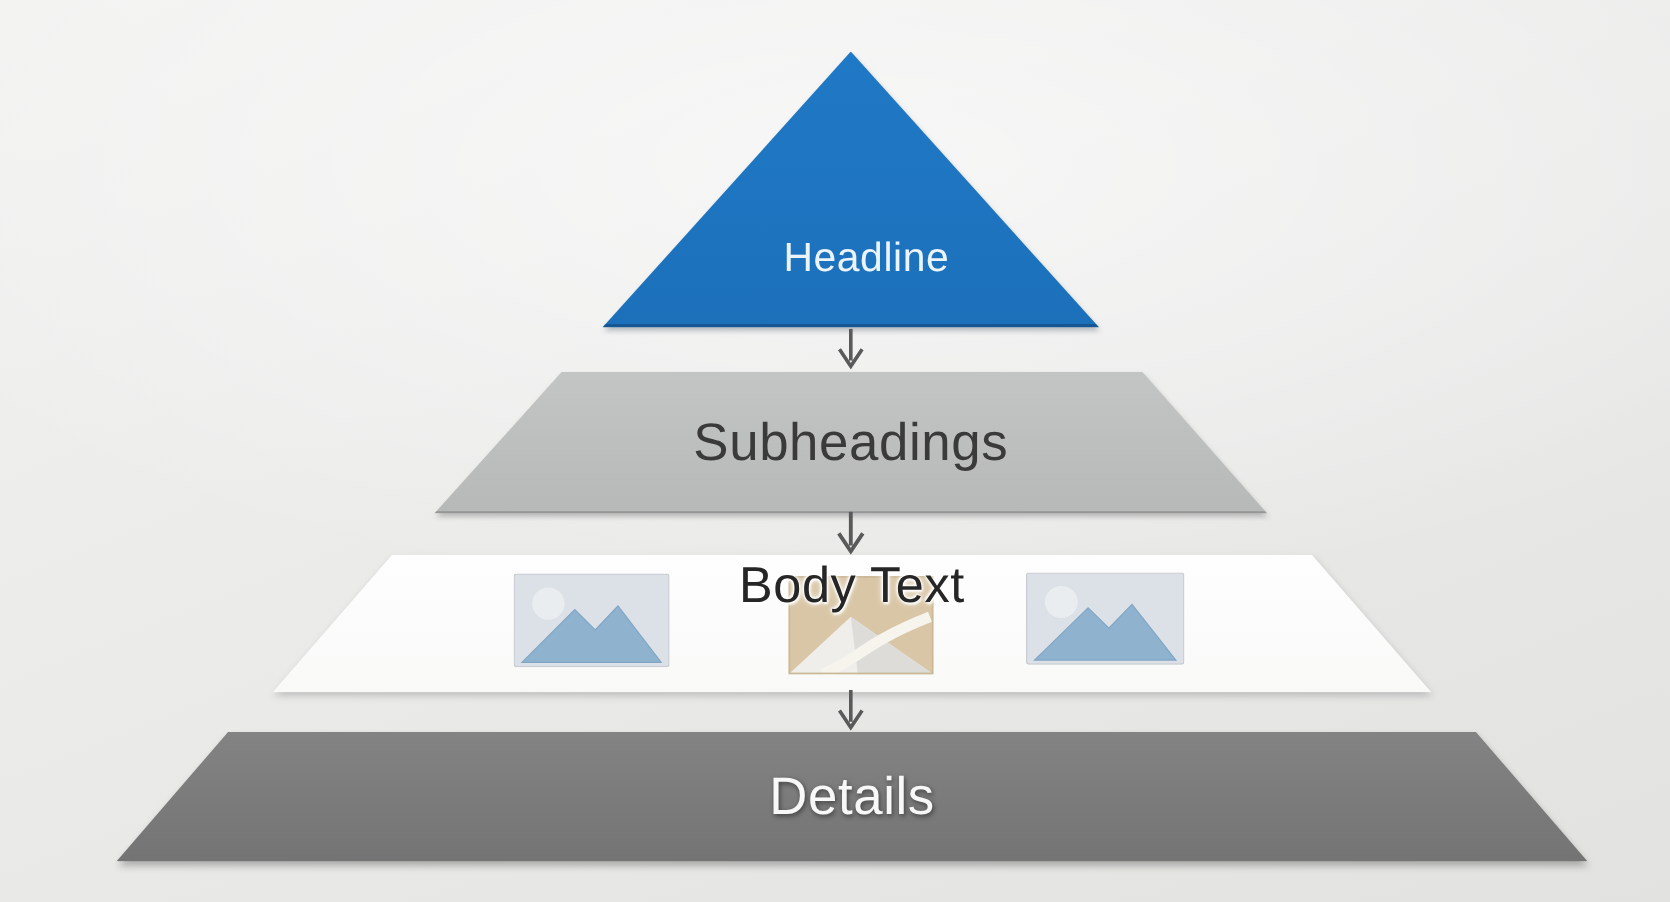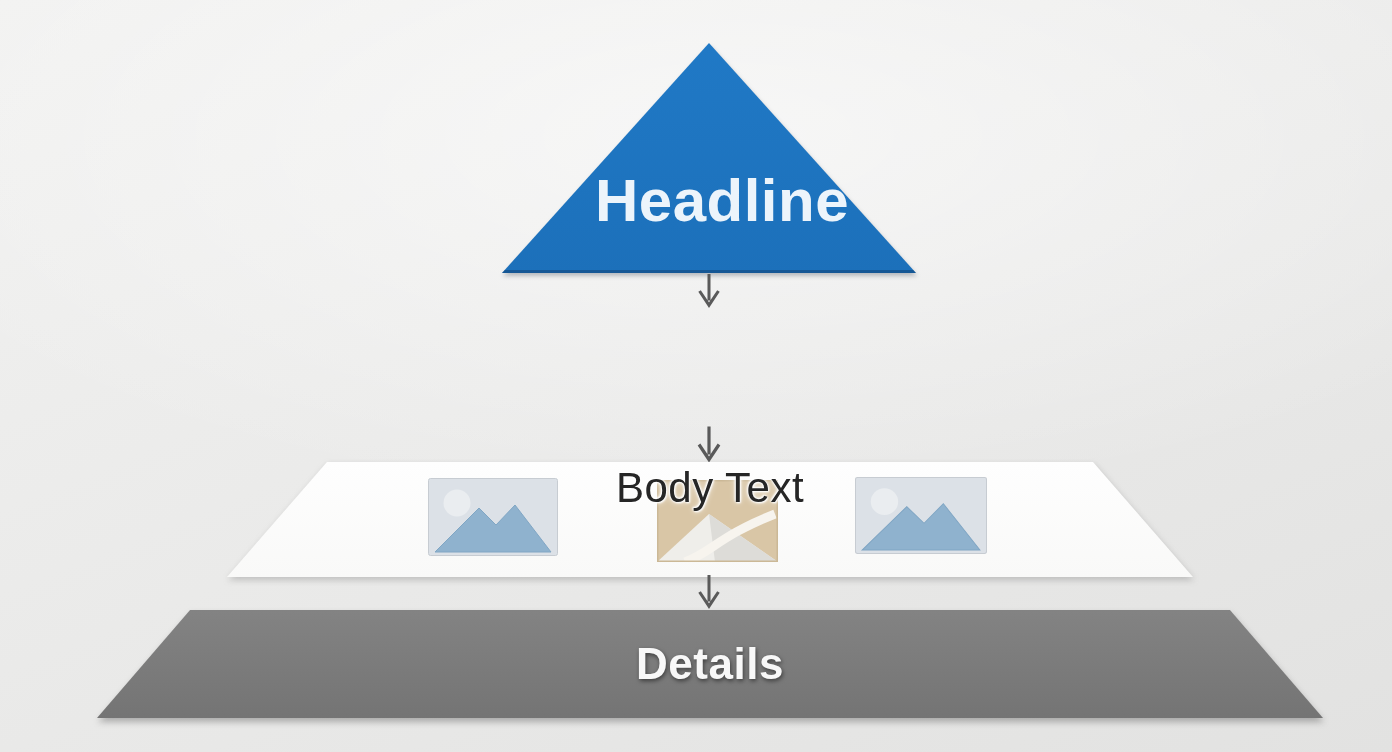--- a/index.html
+++ b/index.html
@@ -14,21 +14,21 @@
   .shape{width:100%;height:100%;display:flex;align-items:center;justify-content:center;position:relative;}
 
   
   .wrap-headline{left:502px;top:43px;width:414px;height:230px;filter:drop-shadow(1px 3px 2px rgba(70,80,95,.35));}
   .tri{
     clip-path:polygon(50% 0,100% 100%,0 100%);
     background:linear-gradient(180deg,#227ac8 0%,#2079c6 0%,#1c70ba 100%);
     align-items:flex-end;padding-bottom:38px;box-sizing:border-box;
   }
   .tri::after{content:"";position:absolute;left:0;right:0;bottom:0;height:3px;background:rgba(10,40,80,.35);}
-  .lbl-headline{font-size:60px;font-weight:700;color:#ecf4fb;letter-spacing:.5px;margin-left:26px;}
+  .lbl-headline{font-size:34px;font-weight:400;color:#ecf4fb;letter-spacing:.5px;margin-left:26px;}
 
   
   .wrap-sub{left:362px;top:310px;width:694px;height:118px;filter:drop-shadow(1px 3px 2px rgba(90,90,90,.35));}
   .trap-sub{
     clip-path:polygon(15.27% 0,85.01% 0,100% 100%,0 100%);
     background:linear-gradient(180deg,#c3c4c4 0%,#b7b8b8 100%);
   }
   .trap-sub::after{content:"";position:absolute;left:0;right:0;bottom:0;height:2px;background:rgba(0,0,0,.18);}
   .lbl-sub{font-size:44px;font-weight:400;color:#3a3a3a;letter-spacing:.5px;}
 
@@ -47,21 +47,21 @@
     font-size:42px;font-weight:400;color:#262626;letter-spacing:.5px;
     text-shadow:0 0 3px #fff,0 0 6px rgba(255,255,255,.95),1px 1px 2px #fff,-1px -1px 2px #fff;
   }
 
   
   .wrap-details{left:97px;top:610px;width:1226px;height:108px;filter:drop-shadow(1px 4px 3px rgba(80,80,80,.4));}
   .trap-details{
     clip-path:polygon(7.59% 0,92.41% 0,100% 100%,0 100%);
     background:linear-gradient(180deg,#838383 0%,#747474 100%);
   }
-  .lbl-details{font-size:44px;font-weight:700;color:#f8f8f8;letter-spacing:.5px;text-shadow:1px 2px 4px rgba(0,0,0,.5);}
+  .lbl-details{font-size:44px;font-weight:400;color:#f8f8f8;letter-spacing:.5px;text-shadow:1px 2px 4px rgba(0,0,0,.5);}
 
   
   .arrow{position:absolute;width:28px;}
   .a1{left:695px;top:274px;height:34px;}
   .a2{left:695px;top:426px;height:37px;}
   .a3{left:695px;top:575px;height:34px;}
   .arrow svg{width:100%;height:100%;display:block;}
 </style>
 </head>
 <body>
@@ -73,20 +73,25 @@
       <span class="lbl-headline">Headline</span>
     </div>
   </div>
 
   <div class="arrow a1">
     <svg viewBox="0 0 28 36">
         <path d="M14 0 L14 28 M4 18 L14 33 L24 18" fill="none" stroke="#5a5a5a" stroke-width="3.2"></path>
       </svg>
   </div>
 
+  <div class="shadow-wrap wrap-sub">
+    <div class="shape trap-sub">
+      <span class="lbl-sub">Subheadings</span>
+    </div>
+  </div>
 
   <div class="arrow a2">
     <svg viewBox="0 0 28 36">
         <path d="M14 0 L14 28 M4 18 L14 33 L24 18" fill="none" stroke="#5a5a5a" stroke-width="3.2"></path>
       </svg>
   </div>
 
   <div class="shadow-wrap wrap-body">
     <div class="shape trap-body">
 

